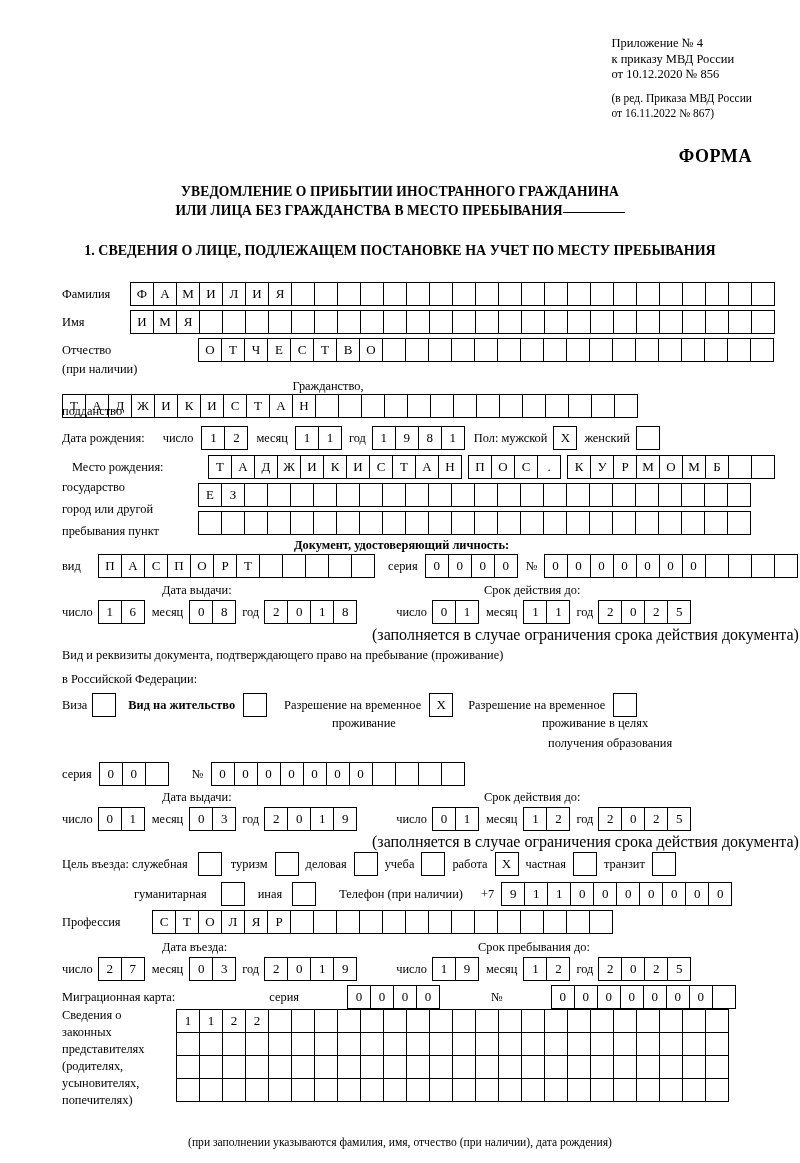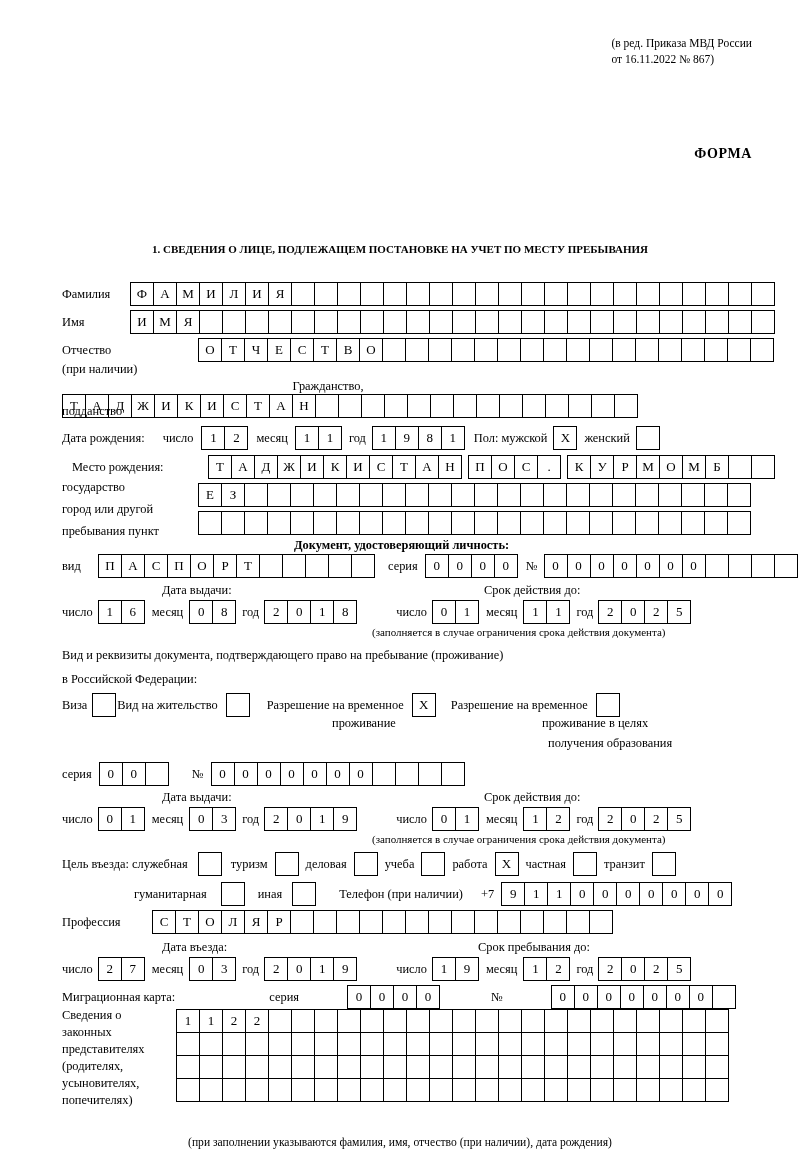--- a/index.html
+++ b/index.html
@@ -15,76 +15,85 @@
 
   .hdr{
     position:absolute; right:48px; top:36px;
     font-size:12.5px; line-height:15.5px; text-align:left;
   }
   .hdr .small{font-size:11.5px;}
   .hdr .blk{margin-bottom:8px;}
 
   .forma{
     position:absolute; right:48px; top:146px;
-    font-size:14px; font-weight:bold; letter-spacing:.6px;
+    font-size:18px; font-weight:bold; letter-spacing:.6px;
   }
 
   .title{
     position:absolute; left:0; right:0; top:182px;
     text-align:center; font-size:13.6px; font-weight:bold; line-height:19px;
     letter-spacing:.1px;
   }
   .title .ul{display:inline-block; width:62px; border-bottom:1px solid #000; vertical-align:2px;}
 
   .section1{
     position:absolute; left:0; right:0; top:243px;
-    text-align:center; font-size:11px; font-weight:bold;
+    text-align:center; font-size:14px; font-weight:bold;
   }
 
   
   .row{position:absolute; display:flex; align-items:center;}
   .lbl{font-size:12.4px; white-space:nowrap;}
   .bold{font-weight:bold;}
 
   
   .boxes{display:flex;}
   .bx{
     width:24px; height:24px;
     border:1px solid #000;
     margin-right:-1px;
     display:flex; align-items:center; justify-content:center;
     font-size:13px; font-family:"Liberation Serif", serif;
     box-sizing:border-box;
     background:#fff;
   }
   .gap{width:7px;}
 
-  .note{font-size:11px;}
+  .note{font-size:16px;}
 
   .footnote{
     position:absolute; left:0; right:0; bottom:14px;
     text-align:center; font-size:11.6px;
   }
 
   .multiline{font-size:12.4px; line-height:17px;}
 </style>
 </head>
 <body>
 
 <div class="page">
 
   <div class="hdr">
+    <div class="blk">
+      <div>Приложение № 4</div>
+      <div>к приказу МВД России</div>
+      <div>от 10.12.2020 № 856</div>
+    </div>
     <div class="small">
       <div>(в ред. Приказа МВД России</div>
       <div>от 16.11.2022 № 867)</div>
     </div>
   </div>
 
   <div class="forma">ФОРМА</div>
 
+  <div class="title">
+    <div>УВЕДОМЛЕНИЕ О ПРИБЫТИИ ИНОСТРАННОГО ГРАЖДАНИНА</div>
+    <div><span>ИЛИ ЛИЦА БЕЗ ГРАЖДАНСТВА В МЕСТО ПРЕБЫВАНИЯ</span><span class="ul"></span></div>
+  </div>
 
   <div class="section1">1. СВЕДЕНИЯ О ЛИЦЕ, ПОДЛЕЖАЩЕМ ПОСТАНОВКЕ НА УЧЕТ ПО МЕСТУ ПРЕБЫВАНИЯ</div>
 
   <div class="row" style="left:62px; top:282px;">
     <div class="lbl" style="width:68px;">Фамилия</div>
     <div class="boxes" id="surname-boxes">
         <div class="bx">Ф</div>
         <div class="bx">А</div>
         <div class="bx">М</div>
         <div class="bx">И</div>
@@ -419,21 +428,21 @@
   <div style="position:absolute; left:372px; top:626px;" class="note">(заполняется в случае ограничения срока действия документа)</div>
 
   <div style="position:absolute; left:62px; top:648px;" class="lbl">Вид и реквизиты документа, подтверждающего право на пребывание (проживание)</div>
   <div style="position:absolute; left:62px; top:672px;" class="lbl">в Российской Федерации:</div>
 
   <div class="row" style="left:62px; top:693px;">
     <div class="lbl">Виза</div>
     <div class="boxes" style="margin-left:5px;" id="visa-mark">
         <div class="bx"></div>
       </div>
-    <div class="lbl" style="margin-left:2px;">Вид на жительство</div>
+    <div class="lbl" style="margin-left:13px;font-weight:bold;">Вид на жительство</div>
     <div class="boxes" style="margin-left:8px;" id="residence-mark">
         <div class="bx"></div>
       </div>
     <div class="lbl" style="margin-left:18px;">Разрешение на временное</div>
     <div class="boxes" style="margin-left:8px;" id="temp-residence-mark">
         <div class="bx">X</div>
       </div>
     <div class="lbl" style="margin-left:16px;">Разрешение на временное</div>
     <div class="boxes" style="margin-left:8px;" id="edu-residence-mark">
         <div class="bx"></div>

